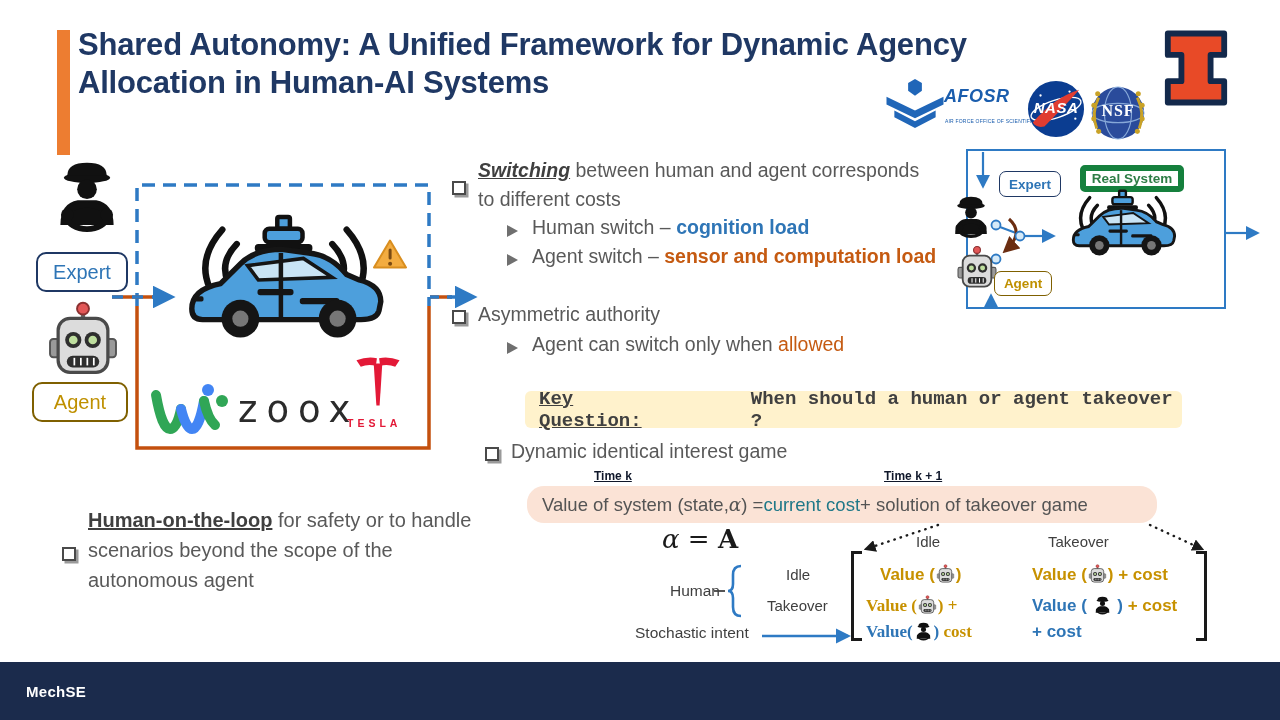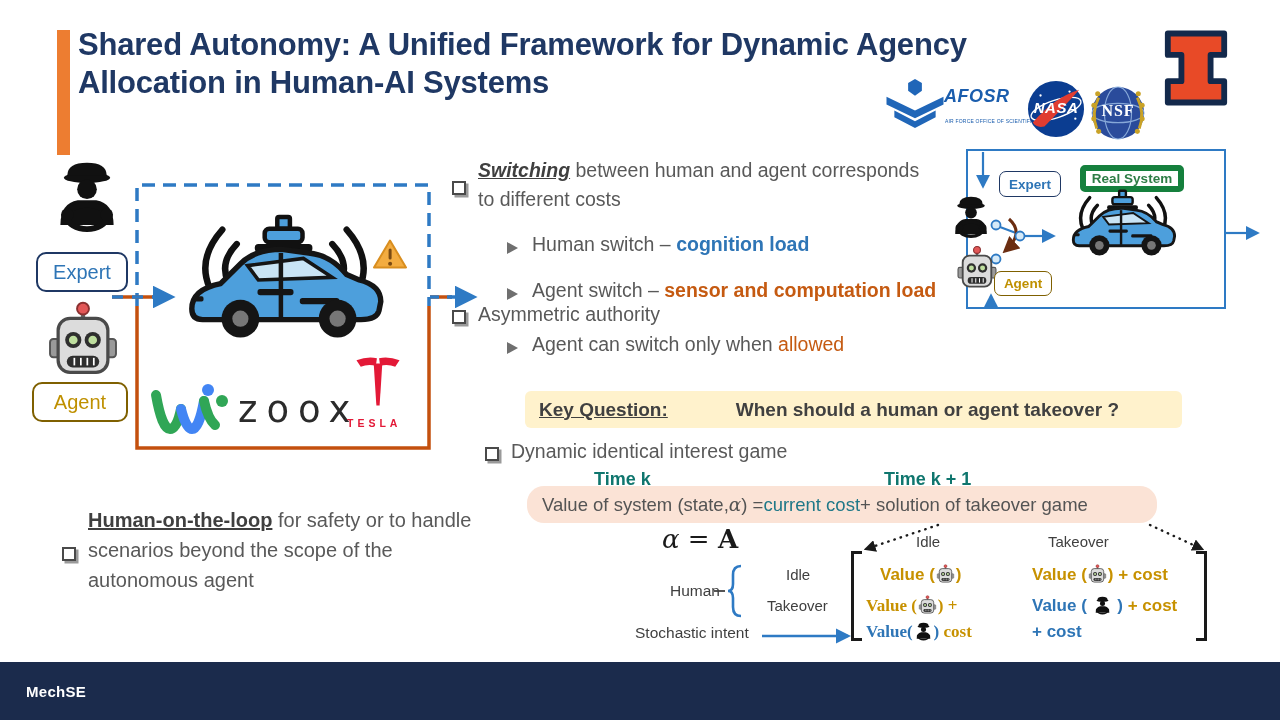--- a/index.html
+++ b/index.html
@@ -38,31 +38,31 @@
   .tri { flex:0 0 auto; width:0; height:0; border-left:11px solid #6f6f6f; border-top:6.5px solid transparent; border-bottom:6.5px solid transparent; margin-top:7px; margin-right:14px; }
   .lead-em { font-weight:700; font-style:italic; text-decoration:underline; color:#3f3f3f; }
   .lead-u { font-weight:700; text-decoration:underline; color:#3f3f3f; }
   .em-blue { font-weight:700; color:#2E75B6; }
   .em-rust { font-weight:700; color:#C55A11; }
   .pl-blue { color:#2E75B6; }
   .pl-rust { color:#C55A11; }
 
   .b-switching { left:452px; top:156px; width:480px; font-size:19.5px; line-height:29px; }
   .b-switch-subs { left:507px; top:213px; width:460px; font-size:19.5px; line-height:29px; }
-  .b-switch-subs .brow { margin-bottom:0px;margin-top:17px; }
+  .b-switch-subs .brow { margin-bottom:0px; }
   .b-asym { left:452px; top:300px; width:480px; font-size:19.5px; line-height:28px; }
   .b-asym-subs { left:507px; top:330px; width:470px; font-size:19.5px; line-height:28.5px; }
   .b-game { left:485px; top:437px; width:480px; font-size:19.5px; line-height:28px; color:#4a4a4a; }
   .b-hol { left:62px; top:505px; width:412px; font-size:20px; line-height:30px; }
 
-  .kq-box { left:525px; top:391px; width:657px; height:37px; background:#FFF2CC; border-radius:6px; display:flex; align-items:center; padding-left:14px; font-size:19px; color:#404040; }
+  .kq-box { left:525px; top:391px; width:657px; height:37px; background:#FFF2CC; border-radius:6px; display:flex; align-items:center; padding-left:14px; font-size:19px; color:#404040;font-family:Liberation Mono, monospace; }
   .kq-label { font-weight:700; text-decoration:underline; }
   .kq-text { font-weight:700; margin-left:68px; }
 
-  .time-lbl { font-size:18px; font-weight:700; color:#0f766e; text-decoration:underline; }
+  .time-lbl { font-size:12px; font-weight:700; color:#0f172a; text-decoration:underline; }
   .pink-box { left:527px; top:486px; width:630px; height:37px; background:#FBE3D6; border-radius:17px; display:flex; align-items:center; padding-left:15px; font-size:18.5px; color:#545454; }
   .teal { color:#1F7888; }
   .alpha-it { font-family:"DejaVu Serif", serif; font-style:italic; }
 
   .formula { left:662px; top:524px; font-size:26px; color:#1a1a1a; font-family:"DejaVu Serif", serif; }
   .formula .A { font-weight:700; }
 
   .mx-lbl { font-size:15px; color:#3f3f3f; }
   .mx-cell { font-size:17px; font-weight:700; line-height:26px; white-space:nowrap; }
   .gold { color:#C79100; }

